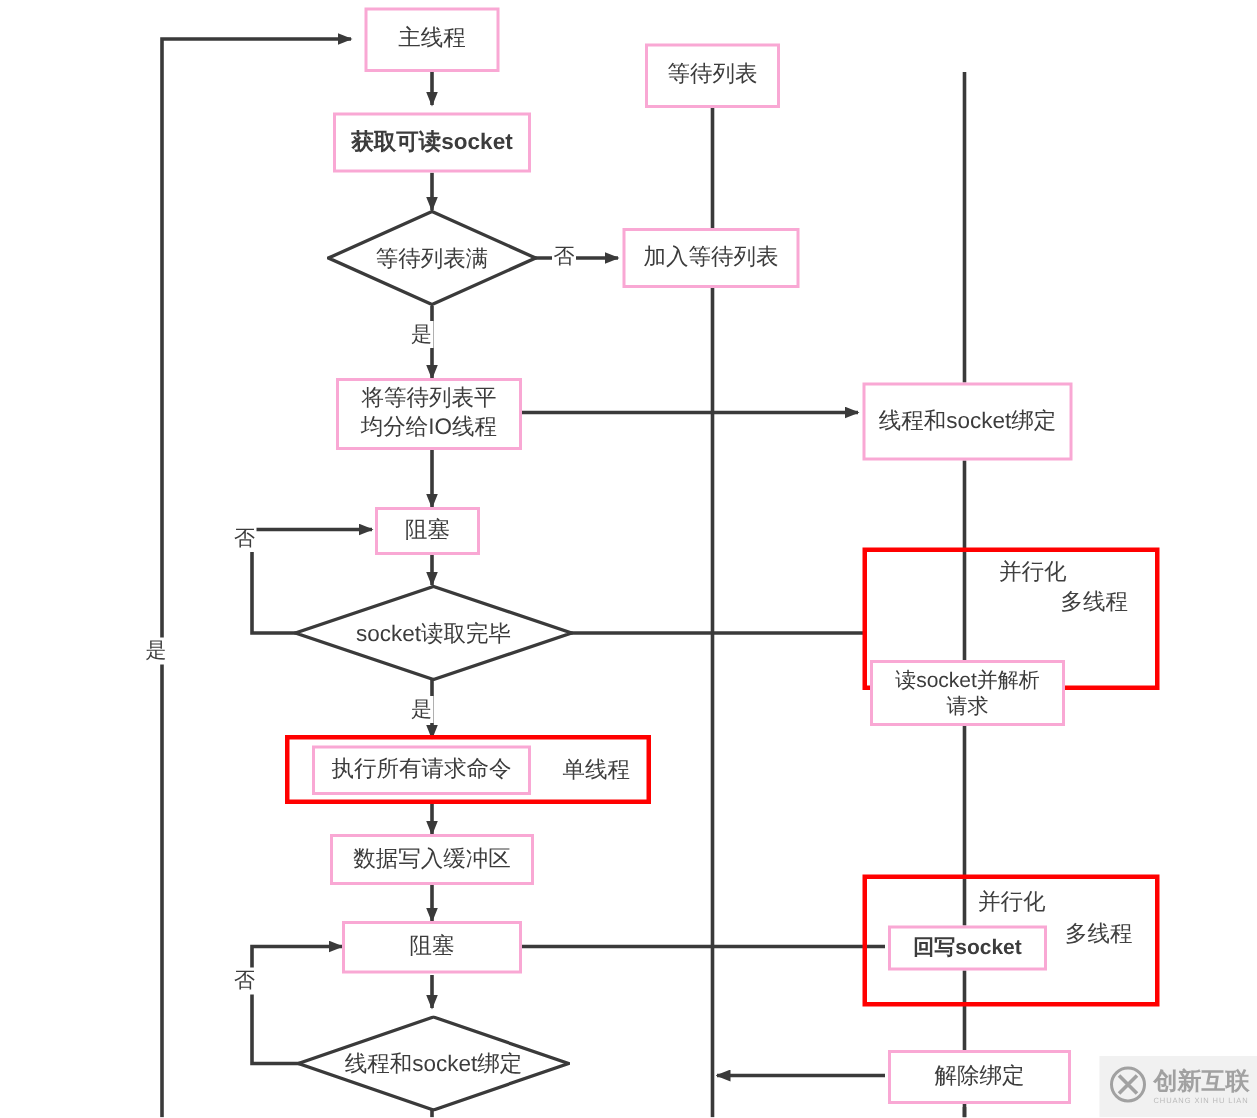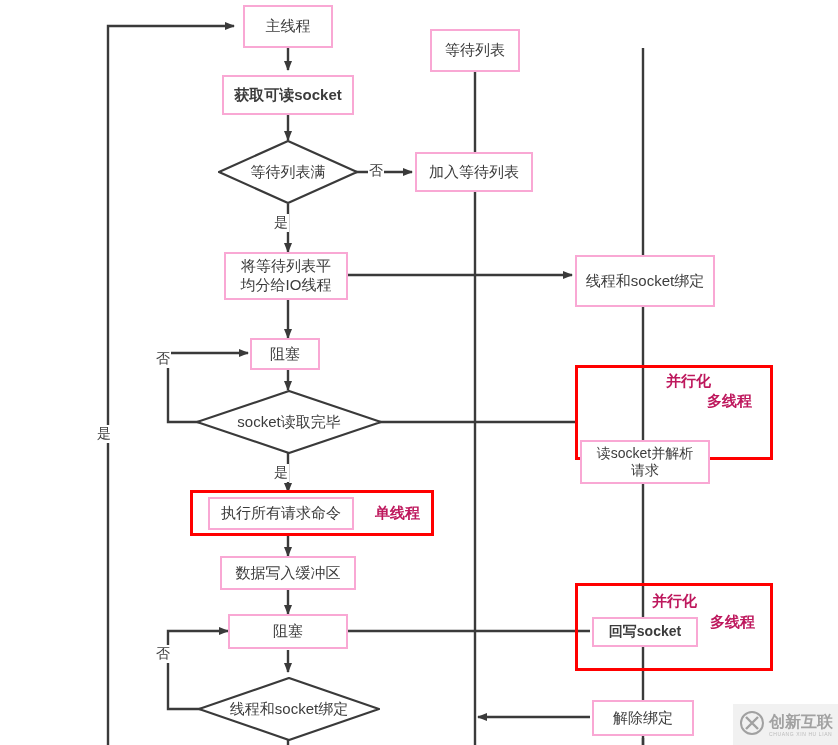--- a/index.html
+++ b/index.html
@@ -60,22 +60,22 @@
   }
   .redbox {
     position: absolute;
     box-sizing: border-box;
     border: 3px solid #ff0000;
     background: transparent;
     z-index: 2;
   }
   .redlabel {
     position: absolute;
-    color: #be185d;
-    font-weight: bold;
+    color: #404040;
+    font-weight: normal;
     font-size: 15px;
     z-index: 4;
     white-space: nowrap;
   }
   .edgelabel {
     position: absolute;
     color: #3c3c3c;
     font-size: 14px;
     background: #ffffff;
     padding: 0 1px;
@@ -217,21 +217,21 @@
 
   <div class="node" style="left:592px; top:617px; width:106px; height:30px; font-size:14px;font-weight:bold;">回写socket</div>
 
   <div class="diamond-wrap" style="left:198px; top:677px; width:182px; height:64px;">
     <svg width="182" height="64" viewBox="0 0 182 64" xmlns="http://www.w3.org/2000/svg">
       <polygon points="91,1 181,32 91,63 1,32" fill="#ffffff" stroke="#3a3a3a" stroke-width="2.2"></polygon>
     </svg>
     <div class="dlabel">线程和socket绑定</div>
   </div>
 
-  <div class="node" style="left:592px; top:700px; width:102px; height:36px;">解除绑定</div>
+  <div class="node" style="left:592px; top:700px; width:122px; height:36px;">解除绑定</div>
 
   <div class="edgelabel" style="left:368px; top:162px;">否</div>
 
   <div class="edgelabel" style="left:273px; top:214px;">是</div>
 
   <div class="edgelabel" style="left:155px; top:350px;">否</div>
 
   <div class="edgelabel" style="left:273px; top:464px;">是</div>
 
   <div class="edgelabel" style="left:155px; top:645px;">否</div>

